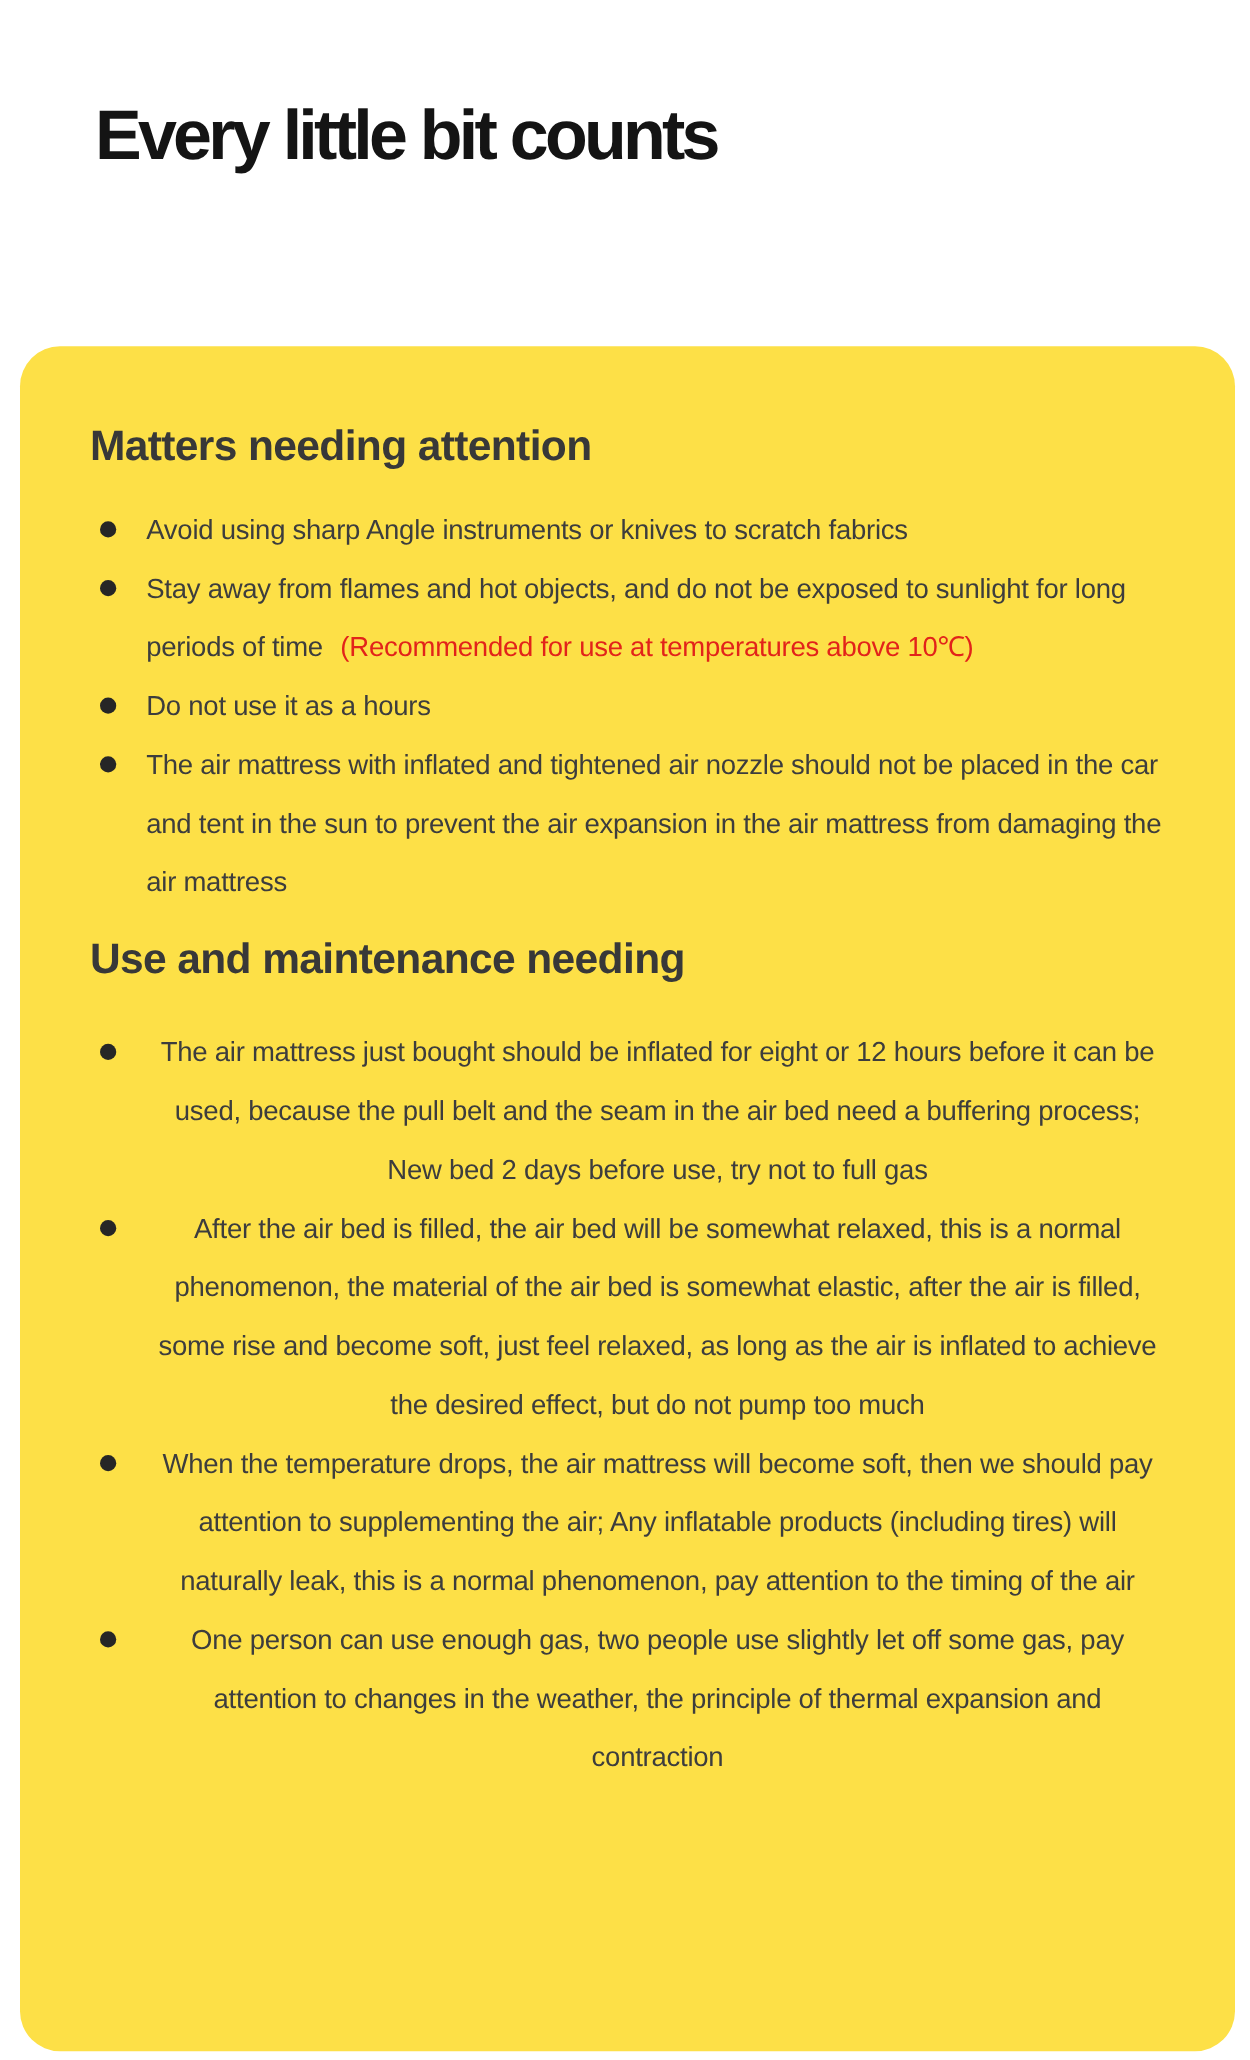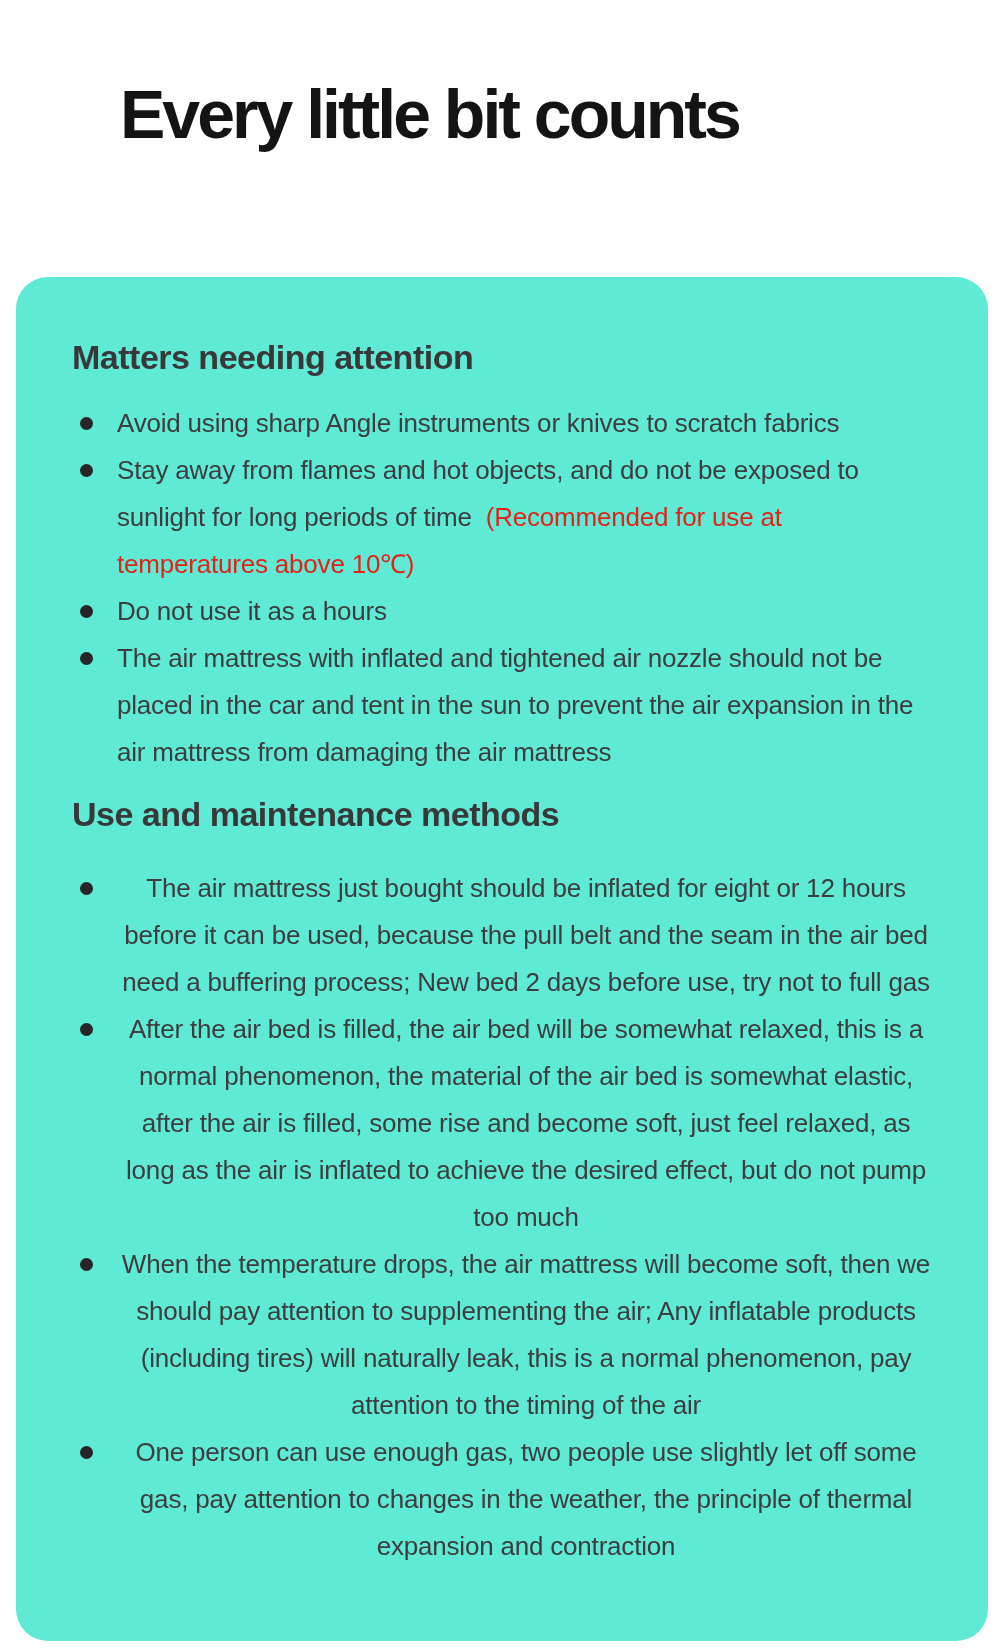--- a/index.html
+++ b/index.html
@@ -11,35 +11,34 @@
     position: relative;
     width: 1000px;
     height: 1648px;
     overflow: hidden;
     font-family: "Liberation Sans", sans-serif;
   }
   .page-title {
     position: absolute;
     left: 76px;
     top: 80px;
-    font-size: 68px;
+    font-size: 56px;
     line-height: 1.0;
     font-weight: 600;
     letter-spacing: -3px;
     color: #141414;
     white-space: nowrap;
-    margin-left: 44px;
   }
   .card {
     position: absolute;
     left: 16px;
     top: 277px;
     width: 972px;
     height: 1364px;
-    background: #5eead4;
+    background: #fde047;
     border-radius: 32px;
     box-sizing: border-box;
     padding: 56px 53px 0 56px;
   }
   .card h2 {
     margin: 0;
     font-size: 34px;
     line-height: 48px;
     font-weight: 600;
     letter-spacing: -0.5px;
@@ -54,21 +53,21 @@
     margin: 19px 0 0 0;
     padding: 0;
   }
   .card ul.second {
     margin-top: 27px;
     text-align: center;
   }
   .card li {
     position: relative;
     padding-left: 45px;
-    font-size: 26px;
+    font-size: 22px;
     line-height: 47px;
     letter-spacing: -0.2px;
     color: #3d3d3d;
   }
   .dot {
     position: absolute;
     left: 8px;
     top: 17px;
     width: 13px;
     height: 13px;
@@ -91,21 +90,21 @@
     <h2>Matters needing attention</h2>
     <ul>
         <li><span class="dot"></span><span>Avoid using sharp Angle instruments or knives to scratch fabrics</span></li>
         <li><span class="dot"></span><span>Stay away from flames and hot objects, and do not be exposed to sunlight for long periods of time</span><span class="note">(Recommended for use at temperatures above 10℃)</span></li>
         <li><span class="dot"></span><span>Do not use it as a hours</span></li>
         <li><span class="dot"></span><span>The air mattress with inflated and tightened air nozzle should not be placed in the car and tent in the sun to prevent the air expansion in the air mattress from damaging the air mattress</span></li>
       </ul>
   </section>
 
   <section>
-    <h2 class="second">Use and maintenance methods</h2>
+    <h2 class="second">Use and maintenance needing</h2>
     <ul class="second">
         <li><span class="dot"></span><span>The air mattress just bought should be inflated for eight or 12 hours before it can be used, because the pull belt and the seam in the air bed need a buffering process; New bed 2 days before use, try not to full gas</span></li>
         <li><span class="dot"></span><span>After the air bed is filled, the air bed will be somewhat relaxed, this is a normal phenomenon, the material of the air bed is somewhat elastic, after the air is filled, some rise and become soft, just feel relaxed, as long as the air is inflated to achieve the desired effect, but do not pump too much</span></li>
         <li><span class="dot"></span><span>When the temperature drops, the air mattress will become soft, then we should pay attention to supplementing the air; Any inflatable products (including tires) will naturally leak, this is a normal phenomenon, pay attention to the timing of the air</span></li>
         <li><span class="dot"></span><span>One person can use enough gas, two people use slightly let off some gas, pay attention to changes in the weather, the principle of thermal expansion and contraction</span></li>
       </ul>
   </section>
 
 </div>
 

